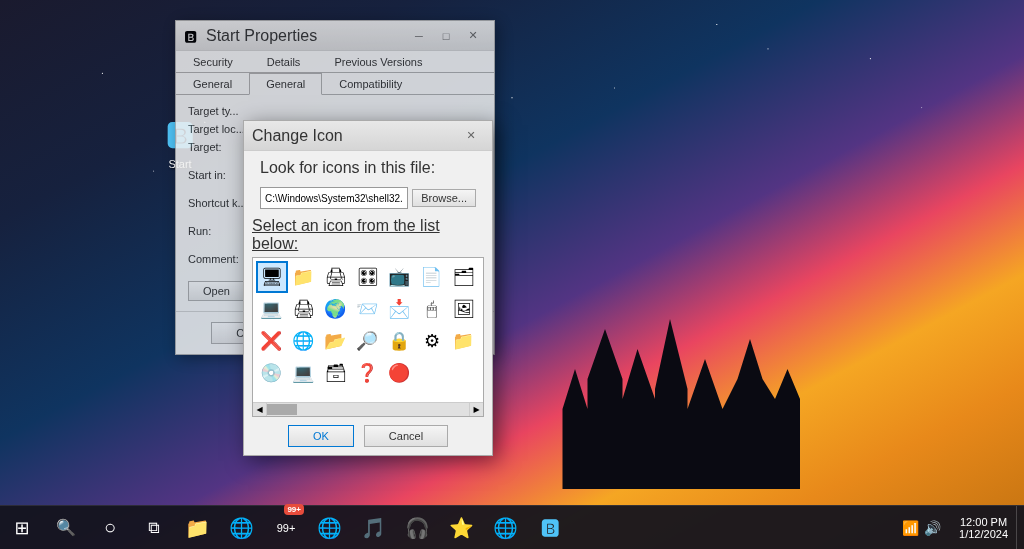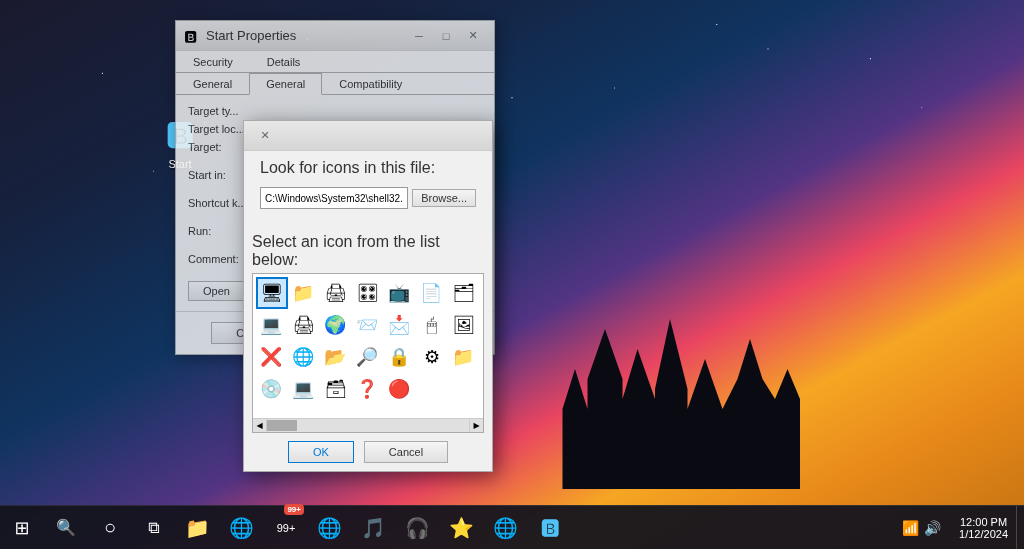--- a/index.html
+++ b/index.html
@@ -202,21 +202,21 @@
       user-select: none;
     }
     .win-titlebar-icon {
       width: 16px;
       height: 16px;
       margin-right: 6px;
       font-size: 14px;
     }
     .win-title {
       flex: 1;
-      font-size: 13px;
+      font-size: 16px;
       color: #333;
     }
     .win-controls {
       display: flex;
       gap: 1px;
     }
     .win-ctrl-btn {
       width: 26px;
       height: 20px;
       display: flex;
@@ -418,20 +418,21 @@
       <div class="win-controls">
         <button class="win-ctrl-btn">─</button>
         <button class="win-ctrl-btn">□</button>
         <button class="win-ctrl-btn win-ctrl-close">✕</button>
       </div>
     </div>
     <div class="win-tabs">
       <div class="tab-row">
         <div class="tab">Security</div>
         <div class="tab">Details</div>
+        <div class="tab">Previous Versions</div>
       </div>
       <div class="tab-row">
         <div class="tab">General</div>
         <div class="tab active">General</div>
         <div class="tab">Compatibility</div>
       </div>
     </div>
     <div class="win-body">
       <div class="form-row">
         <span class="form-label">Target ty...</span>
@@ -465,32 +466,33 @@
     </div>
     <div class="win-bottom-buttons">
       <button class="dialog-btn">OK</button>
       <button class="dialog-btn">Cancel</button>
       <button class="dialog-btn">Apply</button>
     </div>
   </div>
 
   <div class="win-change-icon">
     <div class="win-titlebar">
+      <div class="win-title">Change Icon</div>
       <div class="win-controls">
         <button class="win-ctrl-btn win-ctrl-close">✕</button>
       </div>
     </div>
 
     <div style="padding: 8px 8px 0;">
       <div class="icon-list-label">Look for icons in this file:</div>
       <div class="icon-file-row">
         <input class="icon-file-input" value="C:\Windows\System32\shell32.dll" style="">
         <button class="icon-browse-btn">Browse...</button>
       </div>
-      <div class="icon-list-label" style="padding-left:0; margin-top:20px;">Select an icon from the list below:</div>
+      <div class="icon-list-label" style="padding-left:0; margin-top:4px;text-decoration:underline;">Select an icon from the list below:</div>
     </div>
 
     <div class="icon-grid-container">
       <div class="icon-grid">
 
         <div class="icon-cell selected">🖥</div>
         <div class="icon-cell">📁</div>
         <div class="icon-cell">🖨</div>
         <div class="icon-cell">🎛</div>
         <div class="icon-cell">📺</div>

